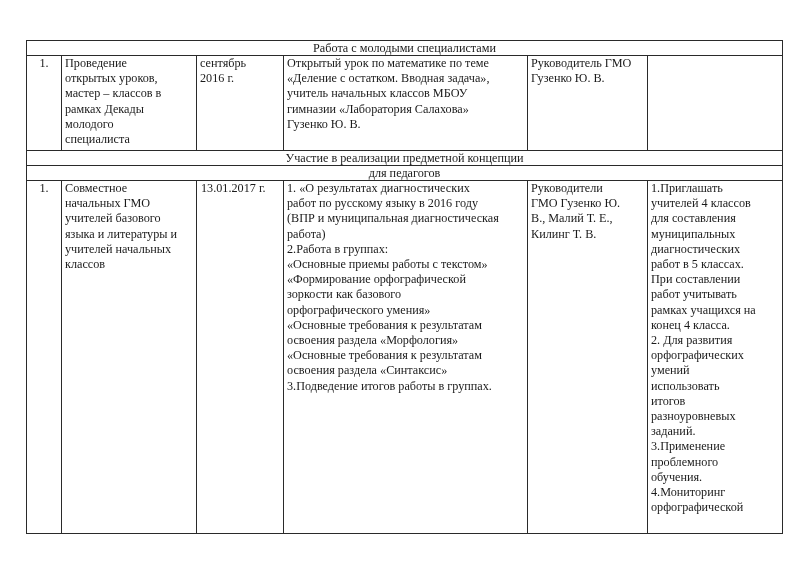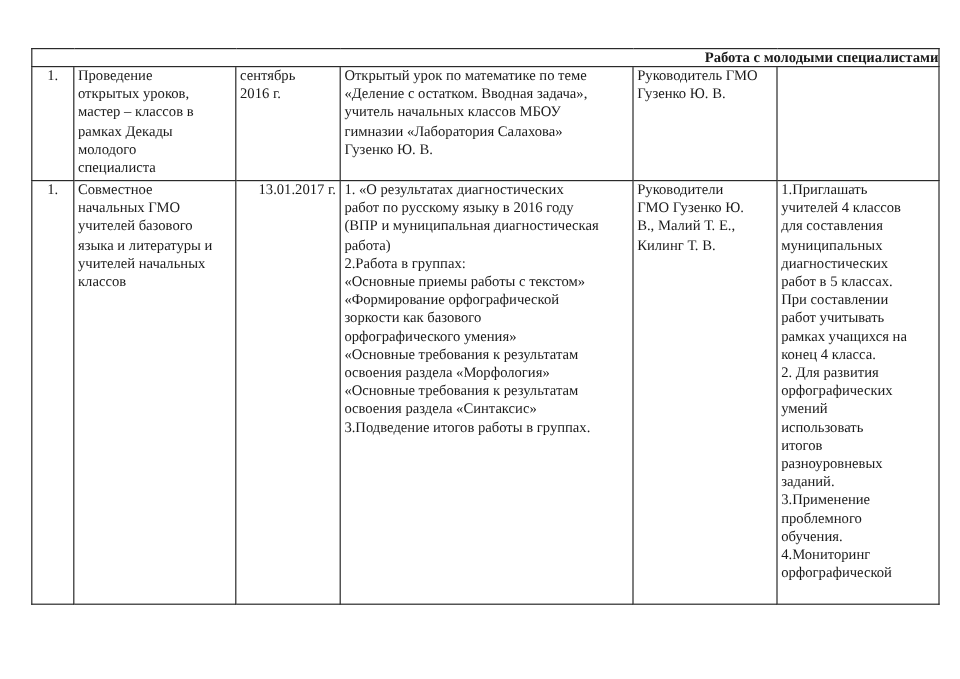--- a/index.html
+++ b/index.html
@@ -38,29 +38,29 @@
       overflow: hidden;
     }
     col.c-num  { width: 35px; }
     col.c-name { width: 135px; }
     col.c-date { width: 87px; }
     col.c-desc { width: 244px; }
     col.c-resp { width: 120px; }
     col.c-res  { width: 135px; }
 
     tr.section td {
-      text-align: right;
-      font-weight: bold;
+      text-align: center;
+      font-weight: normal;
       height: 14px;
       line-height: 14px;
       padding: 0;
     }
     td.num { text-align: center; padding: 0; }
     td.date { text-align: left; }
-    td.date.left { text-align: right; padding-left: 4px; }
+    td.date.left { text-align: left; padding-left: 4px; }
     .line { display: block; white-space: nowrap; }
     tr.row1 td { height: 94px; }
     tr.row2 td { height: 352px; }
   </style>
 </head>
 <body>
 
 <div class="page">
   <table class="plan">
     <colgroup>
@@ -96,20 +96,26 @@
           <span class="line">гимназии «Лаборатория Салахова»</span>
           <span class="line">Гузенко Ю. В.</span>
         </td>
         <td>
           <span class="line">Руководитель ГМО</span>
           <span class="line">Гузенко Ю. В.</span>
         </td>
         <td></td>
       </tr>
 
+      <tr class="section">
+        <td colspan="6">Участие в реализации предметной концепции</td>
+      </tr>
+      <tr class="section">
+        <td colspan="6">для педагогов</td>
+      </tr>
 
       <tr class="row2">
         <td class="num">1.</td>
         <td>
           <span class="line">Совместное</span>
           <span class="line">начальных ГМО</span>
           <span class="line">учителей базового</span>
           <span class="line">языка и литературы и</span>
           <span class="line">учителей начальных</span>
           <span class="line">классов</span>

